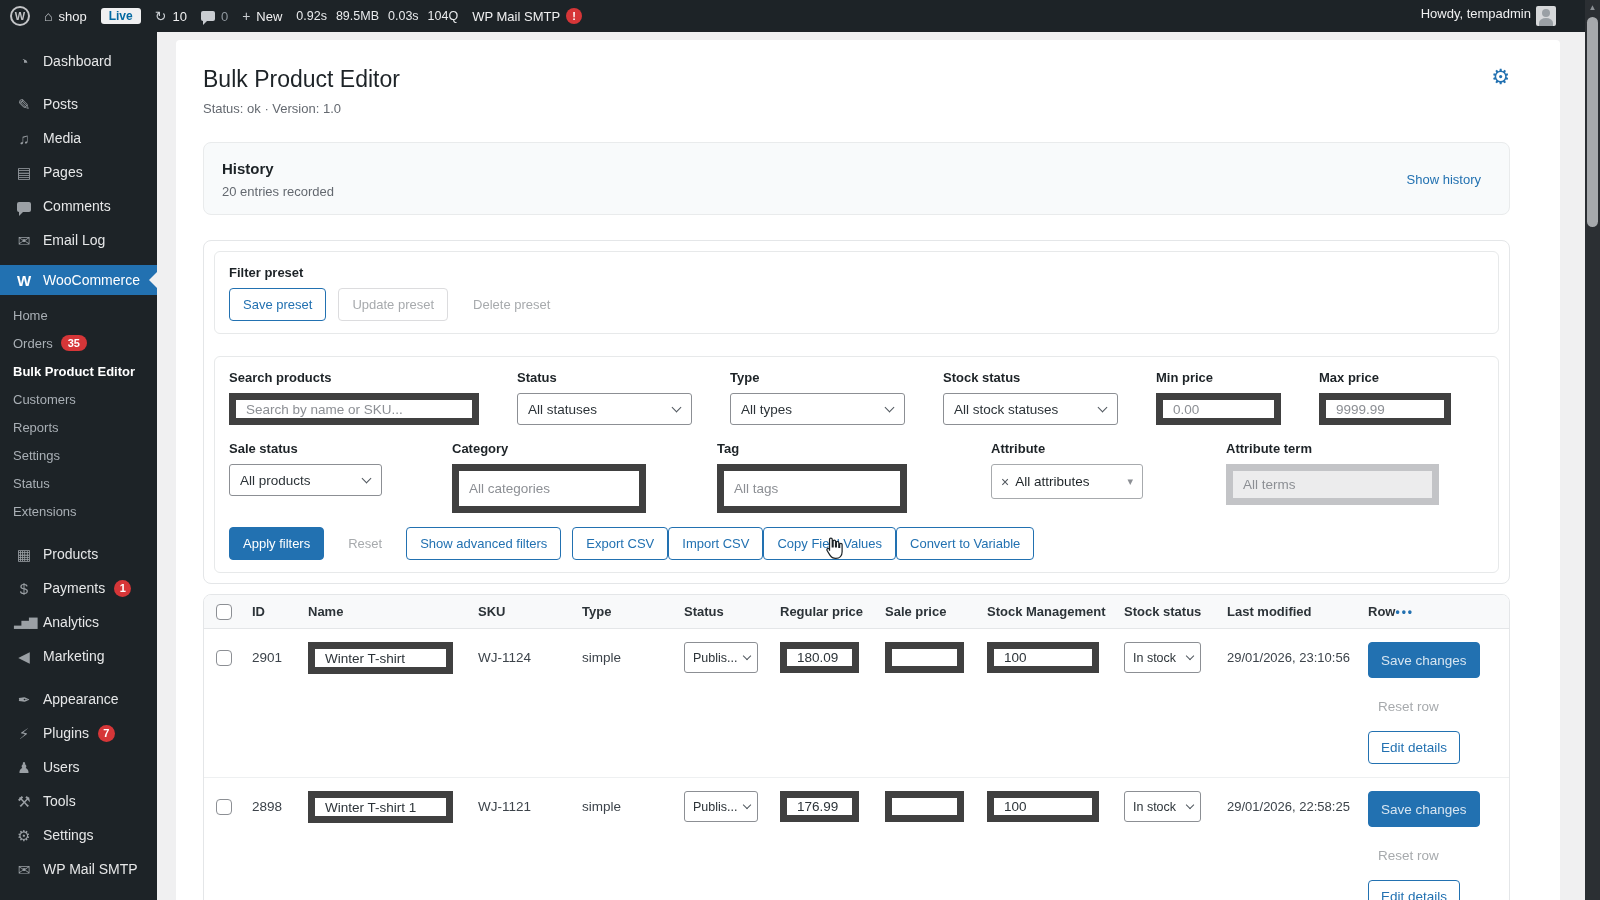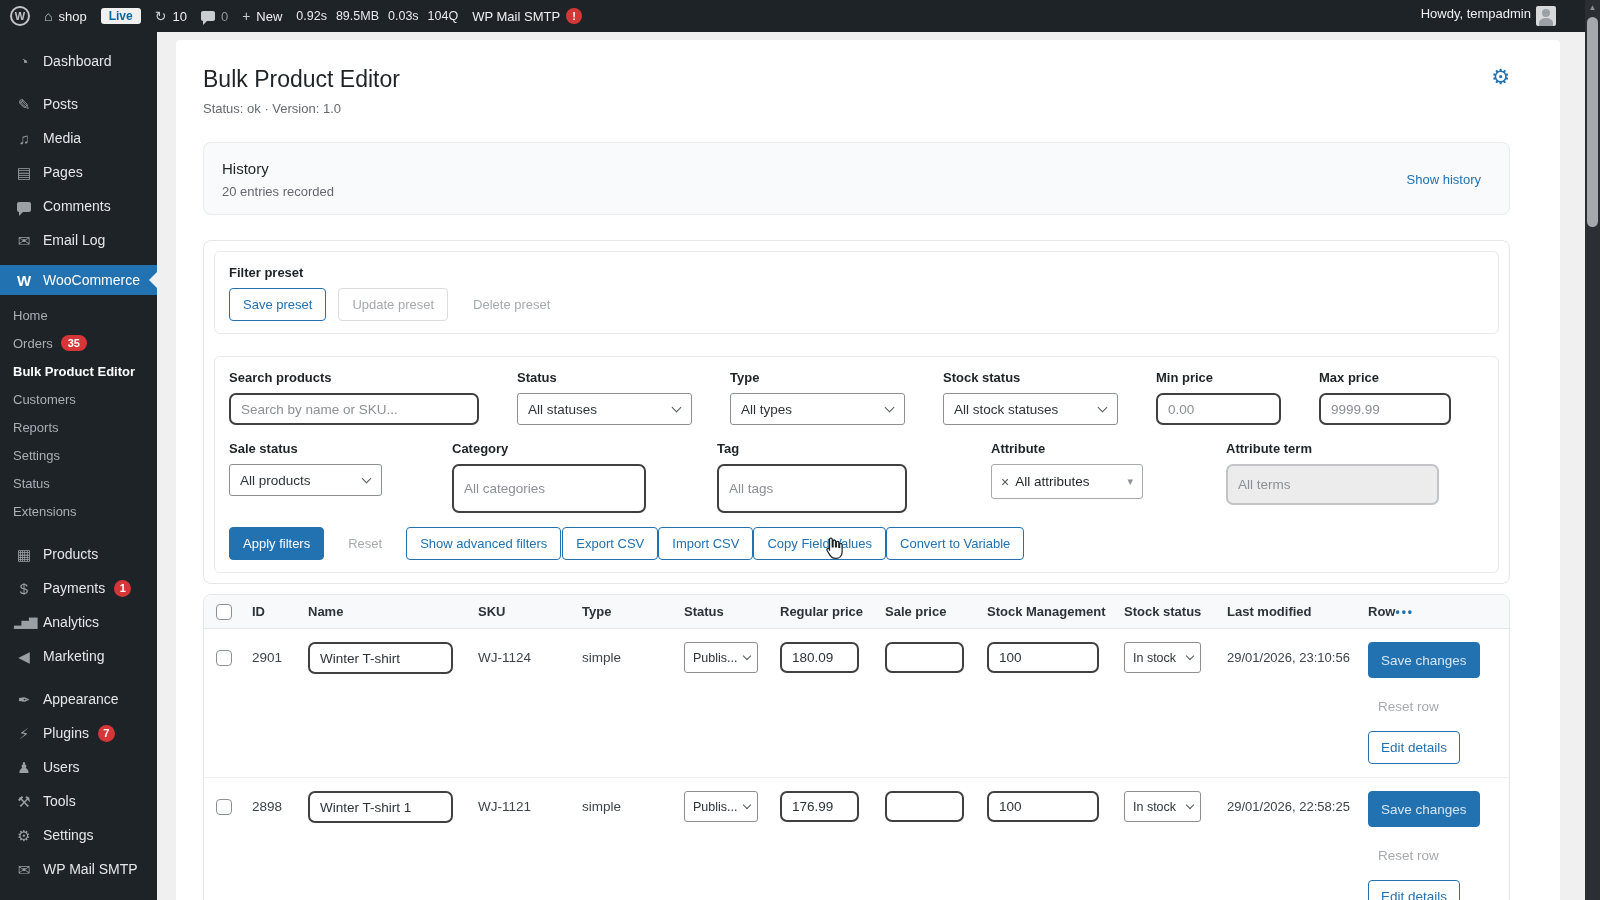--- a/index.html
+++ b/index.html
@@ -47,32 +47,32 @@
   
   .content{position:absolute;top:32px;left:157px;width:1428px;height:868px;background:#f0f0f1;overflow:hidden}
   .card{margin:8px 0 0 19px;width:1384px;min-height:880px;background:#fff;border-radius:4px;padding:26px 50px 20px 27px}
   .title-row{display:flex;align-items:flex-start;justify-content:space-between}
   .page-title{font-size:23px;font-weight:500;color:#1d2327}
   .gear{color:#2271b1;font-size:21px;line-height:1;cursor:pointer}
   .subtitle{font-size:13px;color:#646970;margin-top:8px}
 
   .history-box{margin-top:26px;background:#f8fafb;border:1px solid #e9ebec;border-radius:8px;padding:17px 28px 15px 18px;
     display:flex;align-items:center;justify-content:space-between}
-  .hist-title{font-size:15px;font-weight:400;color:#1d2327}
+  .hist-title{font-size:15px;font-weight:700;color:#1d2327}
   .hist-sub{font-size:13px;color:#646970;margin-top:7px}
   .link{color:#2271b1;font-size:13px;text-decoration:none;cursor:pointer}
 
   .panel{margin-top:25px;border:1px solid #e4e6e8;border-radius:8px;padding:10px}
   .inner-box{border:1px solid #e7e9ea;border-radius:6px;padding:13px 14px 12px;background:#fff}
   .flabel{font-size:13px;font-weight:600;color:#1d2327;margin-bottom:8px}
   .sel{position:relative;border:1px solid #8c8f94;border-radius:3px;height:32px;display:flex;align-items:center;
     padding:0 26px 0 10px;font-size:13.5px;color:#2c3338;background:#fff;cursor:pointer;white-space:nowrap;overflow:hidden}
   .chv{width:7px;height:7px;border-right:1.6px solid #50575e;border-bottom:1.6px solid #50575e;
     transform:rotate(45deg);position:absolute;right:11px;top:10px}
-  .tin{border:2px solid #404040;border-radius:7px;height:32px;padding:0 10px;font-size:13.5px;color:#2c3338;width:100%;
+  .tin{border:7px solid #404040;border-radius:0;height:32px;padding:0 10px;font-size:13.5px;color:#2c3338;width:100%;
     font-family:"Liberation Sans","DejaVu Sans",sans-serif;background:#fff}
   .tin::placeholder{color:#8c8f94}
   .preset-row{display:flex;align-items:center;gap:12px}
   .preset-row .sel{flex:0 0 907px}
   .btn{height:33px;border-radius:4px;font-size:13px;padding:0 13px;cursor:pointer;background:#fff;
     font-family:"Liberation Sans","DejaVu Sans",sans-serif;white-space:nowrap}
   .btn-primary{background:#2271b1;border:1px solid #2271b1;color:#fff;font-weight:500}
   .btn-outline{border:1px solid #2271b1;color:#2271b1}
   .btn-muted{border:1px solid #dcdcde;color:#a7aaad}
   .btn-ghost{border:none;background:none;color:#a7aaad}
@@ -360,21 +360,21 @@
           </div>
           <div class="fw-term">
             <div class="flabel">Attribute term</div>
             <input class="tin tin-disabled" type="text" style="height: 41px;" disabled="" placeholder="All terms">
           </div>
         </div>
 
         <div class="fbtns">
           <button class="btn btn-primary">Apply filters</button>
           <span class="btn-ghost btn m11" style="display:inline-flex;align-items:center">Reset</span>
-          <button class="btn btn-outline" style="margin-right:1px">Show advanced filters</button>
+          <button class="btn btn-outline" style="margin-right:11px">Show advanced filters</button>
           <button class="btn btn-outline">Export CSV</button>
           <button class="btn btn-outline">Import CSV</button>
           <button class="btn btn-outline">Copy Field Values</button>
           <button class="btn btn-outline">Convert to Variable</button>
         </div>
       </div>
     </div>
 
     <div class="table-card">
       <div class="tgrid thead">

